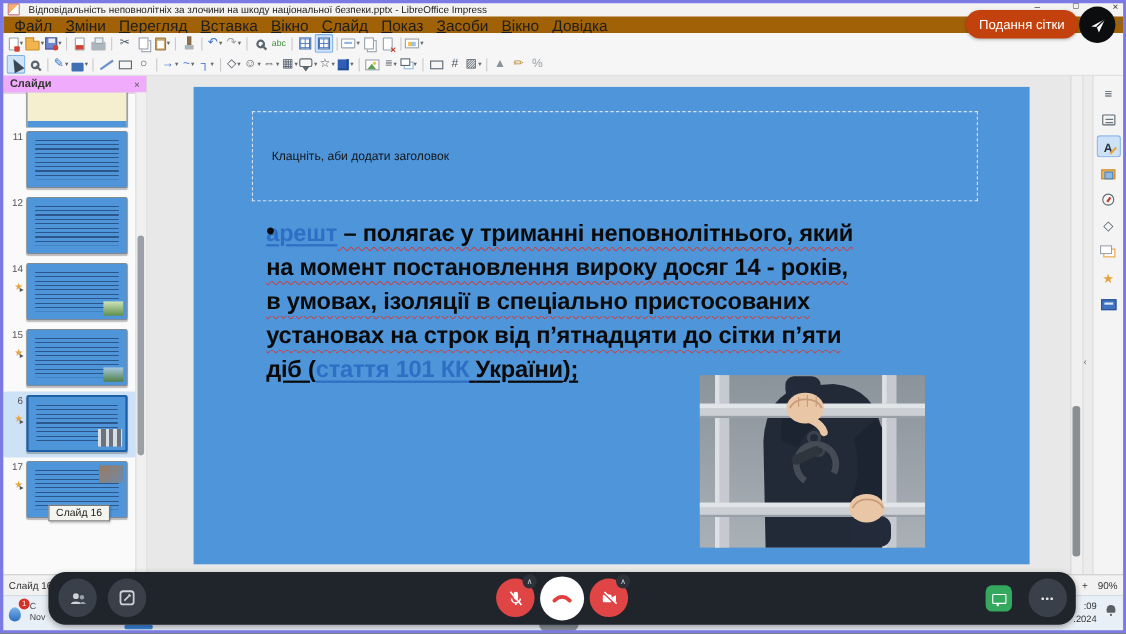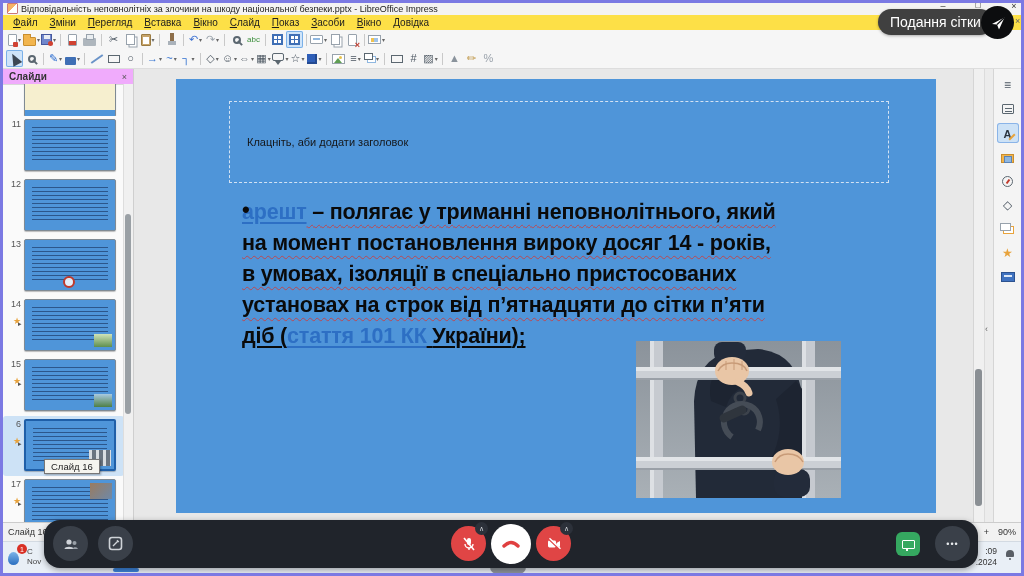--- a/index.html
+++ b/index.html
@@ -2,25 +2,25 @@
 <html><head>
 <meta charset="utf-8">
 <style>
   html,body{margin:0;padding:0;background:#444;}
   #screen{position:relative;width:1024px;height:576px;background:#eceff2;overflow:hidden;
           font-family:"Liberation Sans",sans-serif;-webkit-font-smoothing:antialiased;}
   .frame{position:absolute;inset:0;box-shadow:inset 0 0 0 3px #7b79e3;pointer-events:none;z-index:99;}
 
   
   .titlebar{position:absolute;left:3px;right:3px;top:2px;height:13px;background:#f4f3f2;
-            display:flex;align-items:center;gap:3px;padding:0 4px;font-size:9px;color:#222;}
+            display:flex;align-items:center;gap:8px;padding:0 4px;font-size:9px;color:#222;}
   .appico{width:9px;height:9px;background:linear-gradient(135deg,#f7b267 45%,#fff 45%);border:1px solid #c77;border-radius:1px;}
   .wctl{position:absolute;top:1px;font-size:9px;color:#333;width:14px;text-align:center;z-index:5;}
-  .menubar{position:absolute;left:3px;right:3px;top:15px;height:15px;background:#fde047;
-           display:flex;align-items:center;padding:0 4px;font-size:10px;color:#1d1d1d;}
+  .menubar{position:absolute;left:3px;right:3px;top:15px;height:15px;background:#a16207;
+           display:flex;align-items:center;padding:0 4px;font-size:14px;color:#1d1d1d;}
   .menu-item{padding:0 6px;cursor:default;}
   .menu-item::first-letter{text-decoration:underline;}
   .toolbar{position:absolute;left:3px;right:3px;height:19px;background:#f6f6f6;border-bottom:1px solid #ddd;
            display:flex;align-items:center;padding:0 3px;}
   .tb1{top:30px;} .tb2{top:49px;}
   .tb-ic{display:inline-flex;align-items:center;justify-content:center;min-width:17px;height:17px;
          border-radius:2px;font-size:11px;line-height:1;color:#4a5560;}
   .tb-ic.active{background:#cfe4f9;box-shadow:inset 0 0 0 1px #7ab0e8;}
   .sep{width:1px;height:12px;background:#c9c9c9;margin:0 3px;}
   .caret{font-size:6px;color:#666;margin-left:1px;}
@@ -157,22 +157,22 @@
   .chev{position:absolute;width:13px;height:13px;border-radius:50%;background:#2c313a;color:#cfd3d8;font-size:7px;
         display:flex;align-items:center;justify-content:center;z-index:2;}
   .share{position:absolute;left:852px;top:12px;width:24px;height:24px;border-radius:6px;background:#35a860;
          display:flex;align-items:center;justify-content:center;}
   .share .mon{width:11px;height:7px;border:1.5px solid #fff;border-radius:1px;position:relative;}
   .share .mon::after{content:"";position:absolute;left:3px;bottom:-3px;width:2px;height:2px;background:#fff;}
   .dots{color:#e8eaed;font-size:9px;letter-spacing:1px;}
   .notch{position:absolute;left:490px;top:567px;width:36px;height:7px;background:#8d939a;border-radius:0 0 18px 18px;z-index:59;}
 
   
-  .gridpill{position:absolute;left:878px;top:9px;height:26px;border-radius:13px;background:#404040;color:#fff;
-            font-size:14px;display:flex;align-items:center;padding:0 12px;z-index:60;box-shadow:0 1px 3px rgba(0,0,0,.3);}
+  .gridpill{position:absolute;left:878px;top:9px;height:26px;border-radius:13px;background:#c2410c;color:#fff;
+            font-size:12px;display:flex;align-items:center;padding:0 12px;z-index:60;box-shadow:0 1px 3px rgba(0,0,0,.3);}
   .blackcircle{position:absolute;left:981px;top:6px;width:33px;height:33px;border-radius:50%;background:#0c0d0f;
                display:flex;align-items:center;justify-content:center;z-index:60;}
   .ov-close{position:absolute;left:1015px;top:16px;font-size:9px;color:#666;z-index:60;}
 
   
   .tooltip{position:absolute;left:44px;top:459px;background:#f5f5ef;border:1px solid #777;font-size:9.5px;color:#222;
            padding:1px 6px;z-index:50;box-shadow:1px 1px 2px rgba(0,0,0,.3);}
 </style>
 </head>
 <body>
@@ -396,28 +396,20 @@
             <div class="tnumcol">
               <span class="tnum">11</span>
             </div>
             <div class="thumb text"></div>
           </div>
           <div class="trow">
             <div class="tnumcol">
               <span class="tnum">12</span>
             </div>
             <div class="thumb text"></div>
-          </div>
-          <div class="trow">
-            <div class="tnumcol">
-              <span class="tnum">13</span>
-            </div>
-            <div class="thumb text">
-              <div class="timg timg-stamp"></div>
-            </div>
           </div>
           <div class="trow">
             <div class="tnumcol">
               <span class="tnum">14</span>
               <span class="anim">★</span>
             </div>
             <div class="thumb text">
               <div class="timg timg-photo-green"></div>
             </div>
           </div>

